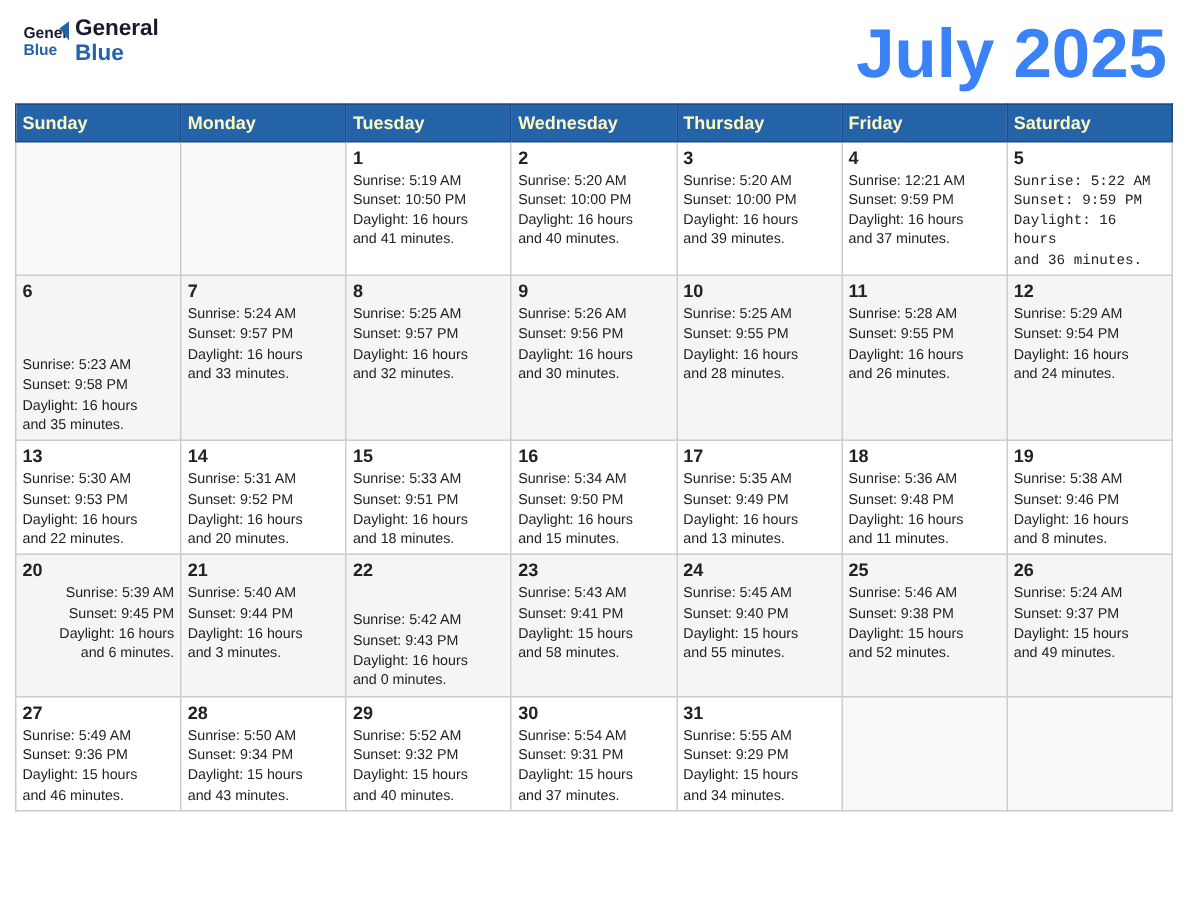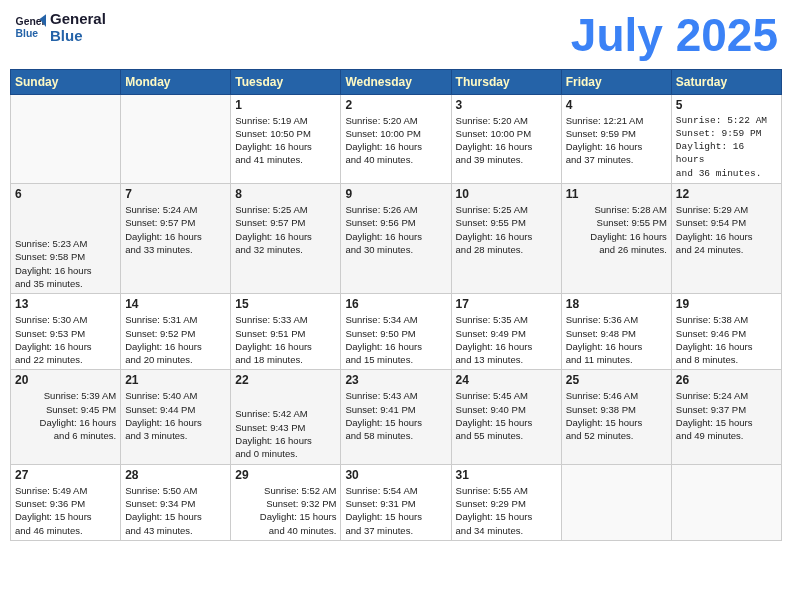--- a/index.html
+++ b/index.html
@@ -186,21 +186,21 @@
         </td>
         <td>
           <span class="day-num">10</span>
           <div class="day-info" style="white-space: pre-line;">Sunrise: 5:25 AM
 Sunset: 9:55 PM
 Daylight: 16 hours
 and 28 minutes.</div>
         </td>
         <td>
           <span class="day-num">11</span>
-          <div class="day-info" style="white-space: pre-line; text-align: right;">Sunrise: 5:28 AM
+          <div class="day-info" style="white-space: pre-line;">Sunrise: 5:28 AM
 Sunset: 9:55 PM
 Daylight: 16 hours
 and 26 minutes.</div>
         </td>
         <td>
           <span class="day-num">12</span>
           <div class="day-info" style="white-space: pre-line;">Sunrise: 5:29 AM
 Sunset: 9:54 PM
 Daylight: 16 hours
 and 24 minutes.</div>
@@ -318,21 +318,21 @@
         </td>
         <td>
           <span class="day-num">28</span>
           <div class="day-info" style="white-space: pre-line;">Sunrise: 5:50 AM
 Sunset: 9:34 PM
 Daylight: 15 hours
 and 43 minutes.</div>
         </td>
         <td>
           <span class="day-num">29</span>
-          <div class="day-info" style="white-space: pre-line; text-align: right;">Sunrise: 5:52 AM
+          <div class="day-info" style="white-space: pre-line;">Sunrise: 5:52 AM
 Sunset: 9:32 PM
 Daylight: 15 hours
 and 40 minutes.</div>
         </td>
         <td>
           <span class="day-num">30</span>
           <div class="day-info" style="white-space: pre-line;">Sunrise: 5:54 AM
 Sunset: 9:31 PM
 Daylight: 15 hours
 and 37 minutes.</div>

